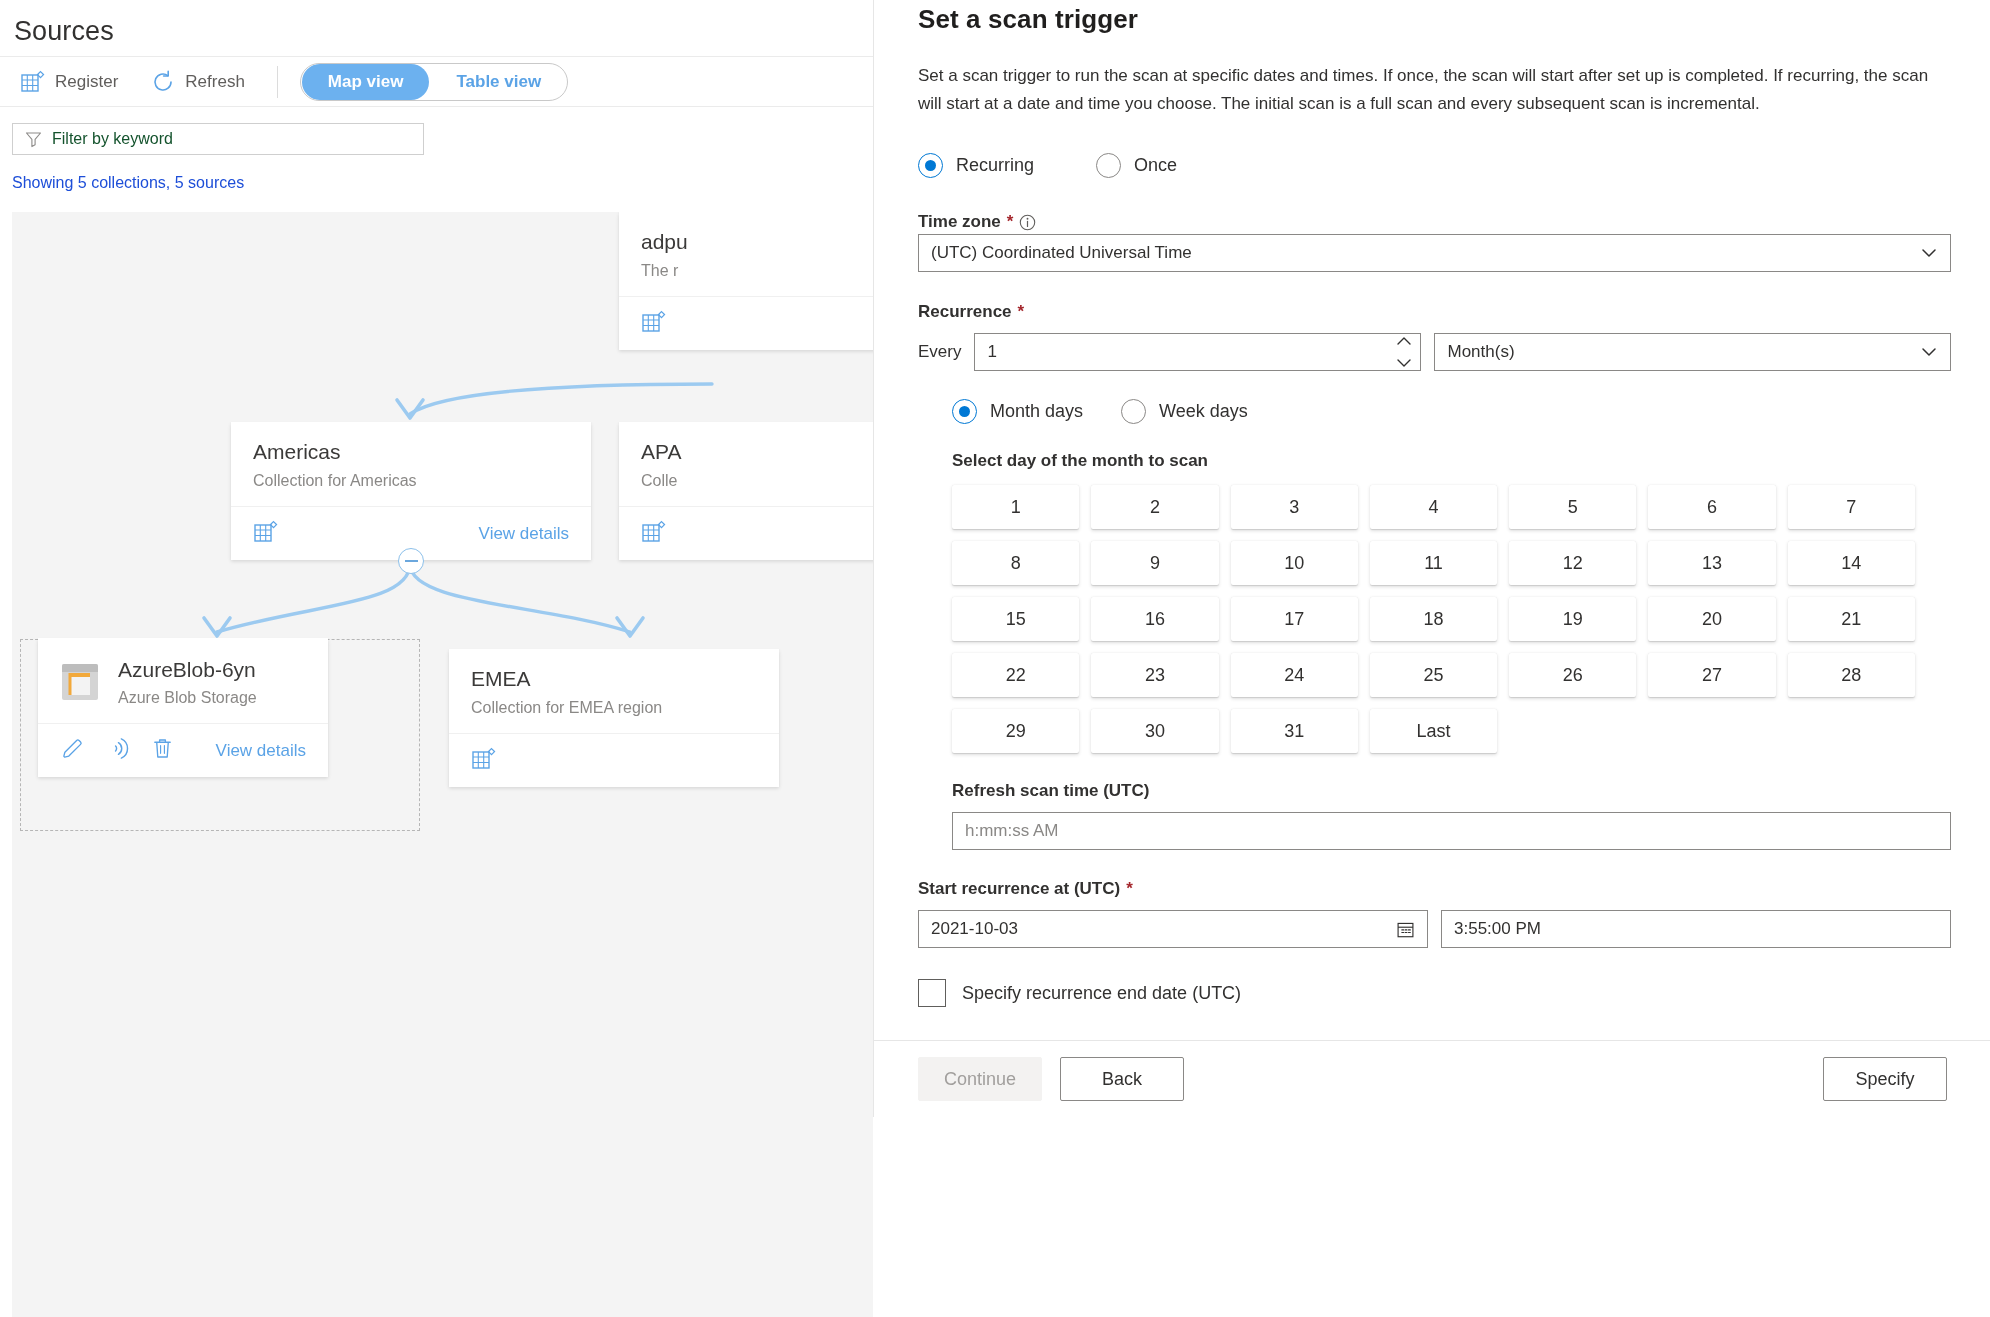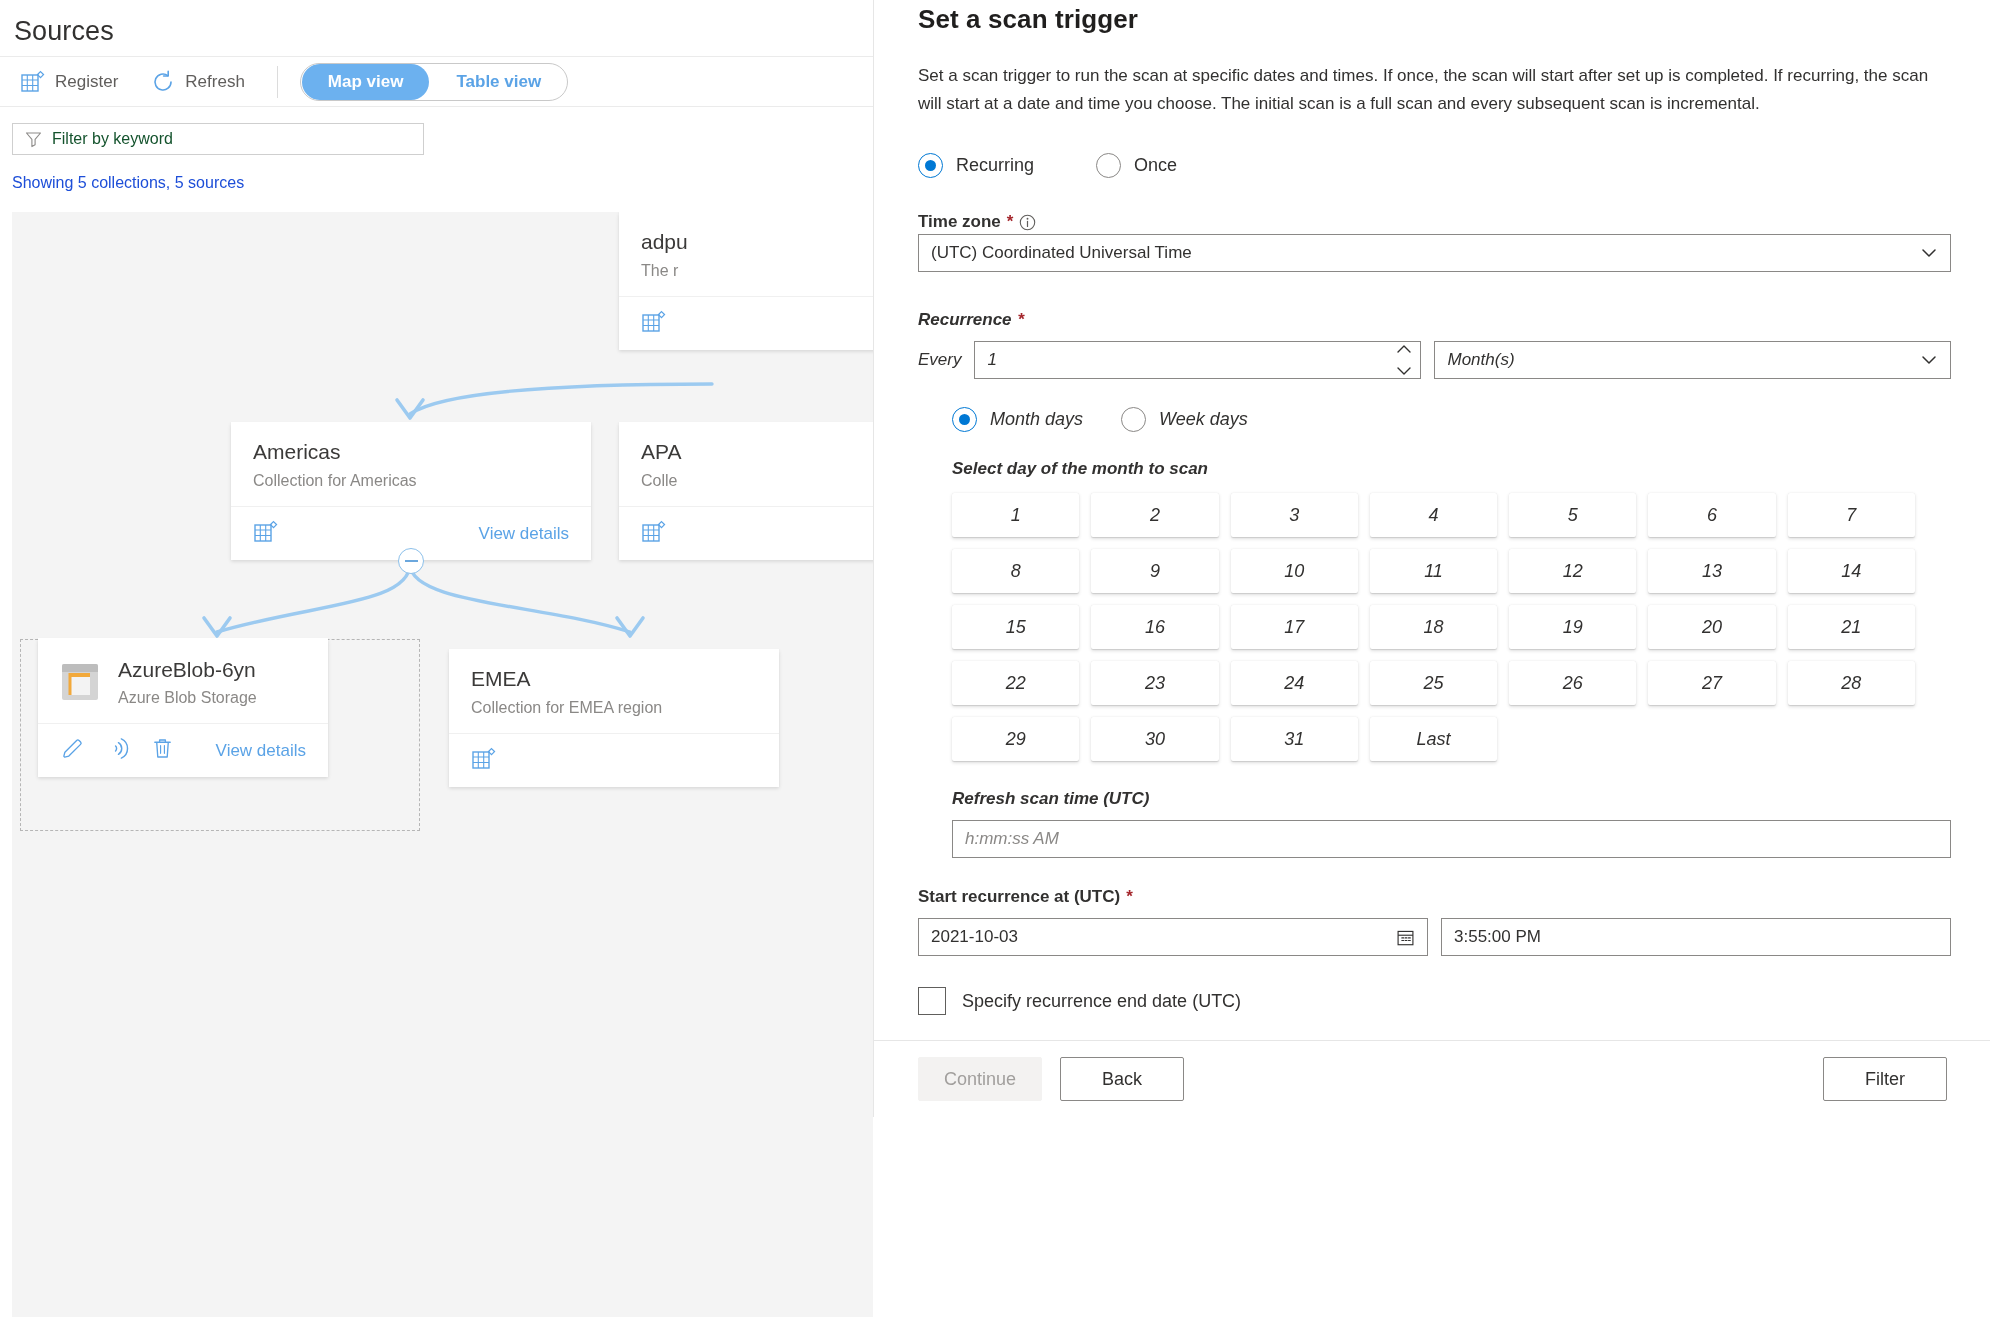--- a/index.html
+++ b/index.html
@@ -433,21 +433,21 @@
         <div class="ctrl" style="margin-top:2px; width:1033px;">
           <span class="val">(UTC) Coordinated Universal Time</span>
           <span class="chev">
             <svg viewBox="0 0 18 18" width="18" height="18">
               <path d="M3 6l6 6 6-6" fill="none" stroke="#323130" stroke-width="1.5" stroke-linecap="round" stroke-linejoin="round"></path>
             </svg>
           </span>
         </div>
       </div>
 
-      <div style="margin-top:38px;font-style:italic;">
+      <div style="margin-top:30px;">
         <div class="field-label">
           <span>Recurrence</span>
           <span class="req">*</span>
         </div>
 
         <div style="display:flex; align-items:center; gap:13px; margin-top:11px; width:1033px;">
           <span style="font-size:17px;color:#323130;">Every</span>
           <div class="ctrl" style="width:450px; position:relative;">
             <span>1</span>
             <span class="spin-btns">
@@ -556,17 +556,17 @@
         <span class="cb"></span>
         <span class="cb-label">Specify recurrence end date (UTC)</span>
       </div>
 
     </div>
 
     <div class="panel-footer">
       <div class="btn disabled">Continue</div>
       <div class="btn">Back</div>
       <div class="spacer"></div>
-      <div class="btn">Filter</div>
+      <div class="btn">Specify</div>
     </div>
   </div>
 
 </div>
 
 </body></html>

